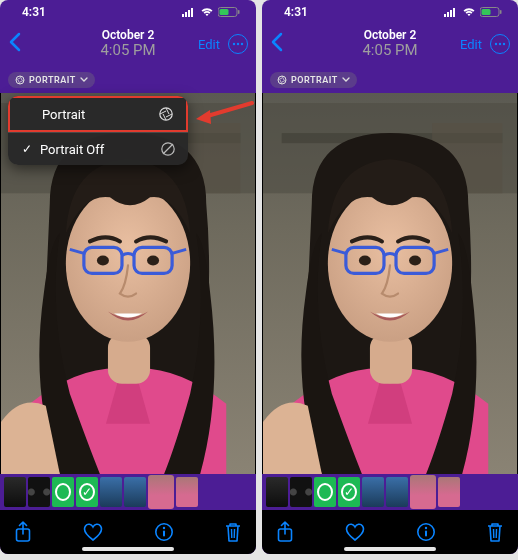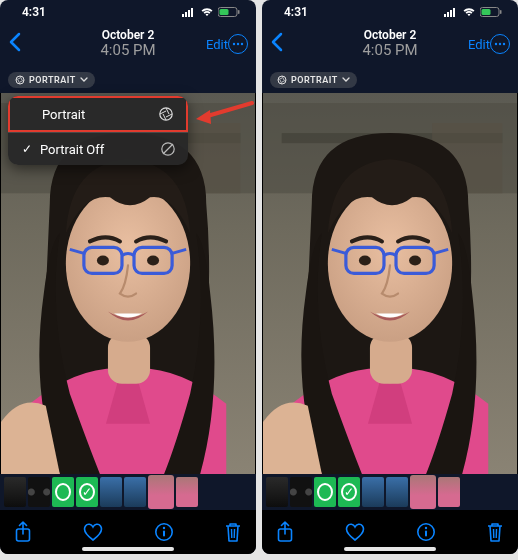--- a/index.html
+++ b/index.html
@@ -8,21 +8,21 @@
     background: #e5e5e5;
     width: 518px;
     height: 560px;
     overflow: hidden;
     display: flex;
     gap: 6px;
   }
   .phone {
     width: 256px;
     height: 554px;
-    background: #0f172a;
+    background: #4c1d95;
     border-radius: 8px;
     position: relative;
     display: flex;
     flex-direction: column;
     overflow: hidden;
   }
   
   .status-bar {
     height: 24px;
     display: flex;
@@ -41,21 +41,21 @@
     display: flex;
     align-items: center;
     justify-content: space-between;
     padding: 0 8px;
     position: relative;
   }
   .nav-left .back { color: #0a84ff; }
   .nav-title { color: #fff; text-align: center; line-height: 1.1; position: absolute; left:0; right:0; pointer-events:none;}
   .nav-title .date { font-size: 12px; font-weight: 600; }
   .nav-title .time { font-size: 15px; color: #9e9e9e; }
-  .nav-right { display: flex; align-items: center; }
+  .nav-right { display: flex; align-items: center; gap: 8px; }
   .nav-right .edit { color: #0a84ff; font-size: 13px; }
   .nav-right .more {
     width: 20px; height: 20px; border-radius: 50%;
     border: 1.5px solid #0a84ff; display: flex; align-items: center; justify-content: center;
     color: #0a84ff; font-size: 10px; letter-spacing: 1px;
   }
   
   .badge-row { padding: 6px 8px 4px; }
   .portrait-badge {
     display: inline-flex; align-items: center; gap: 4px;

